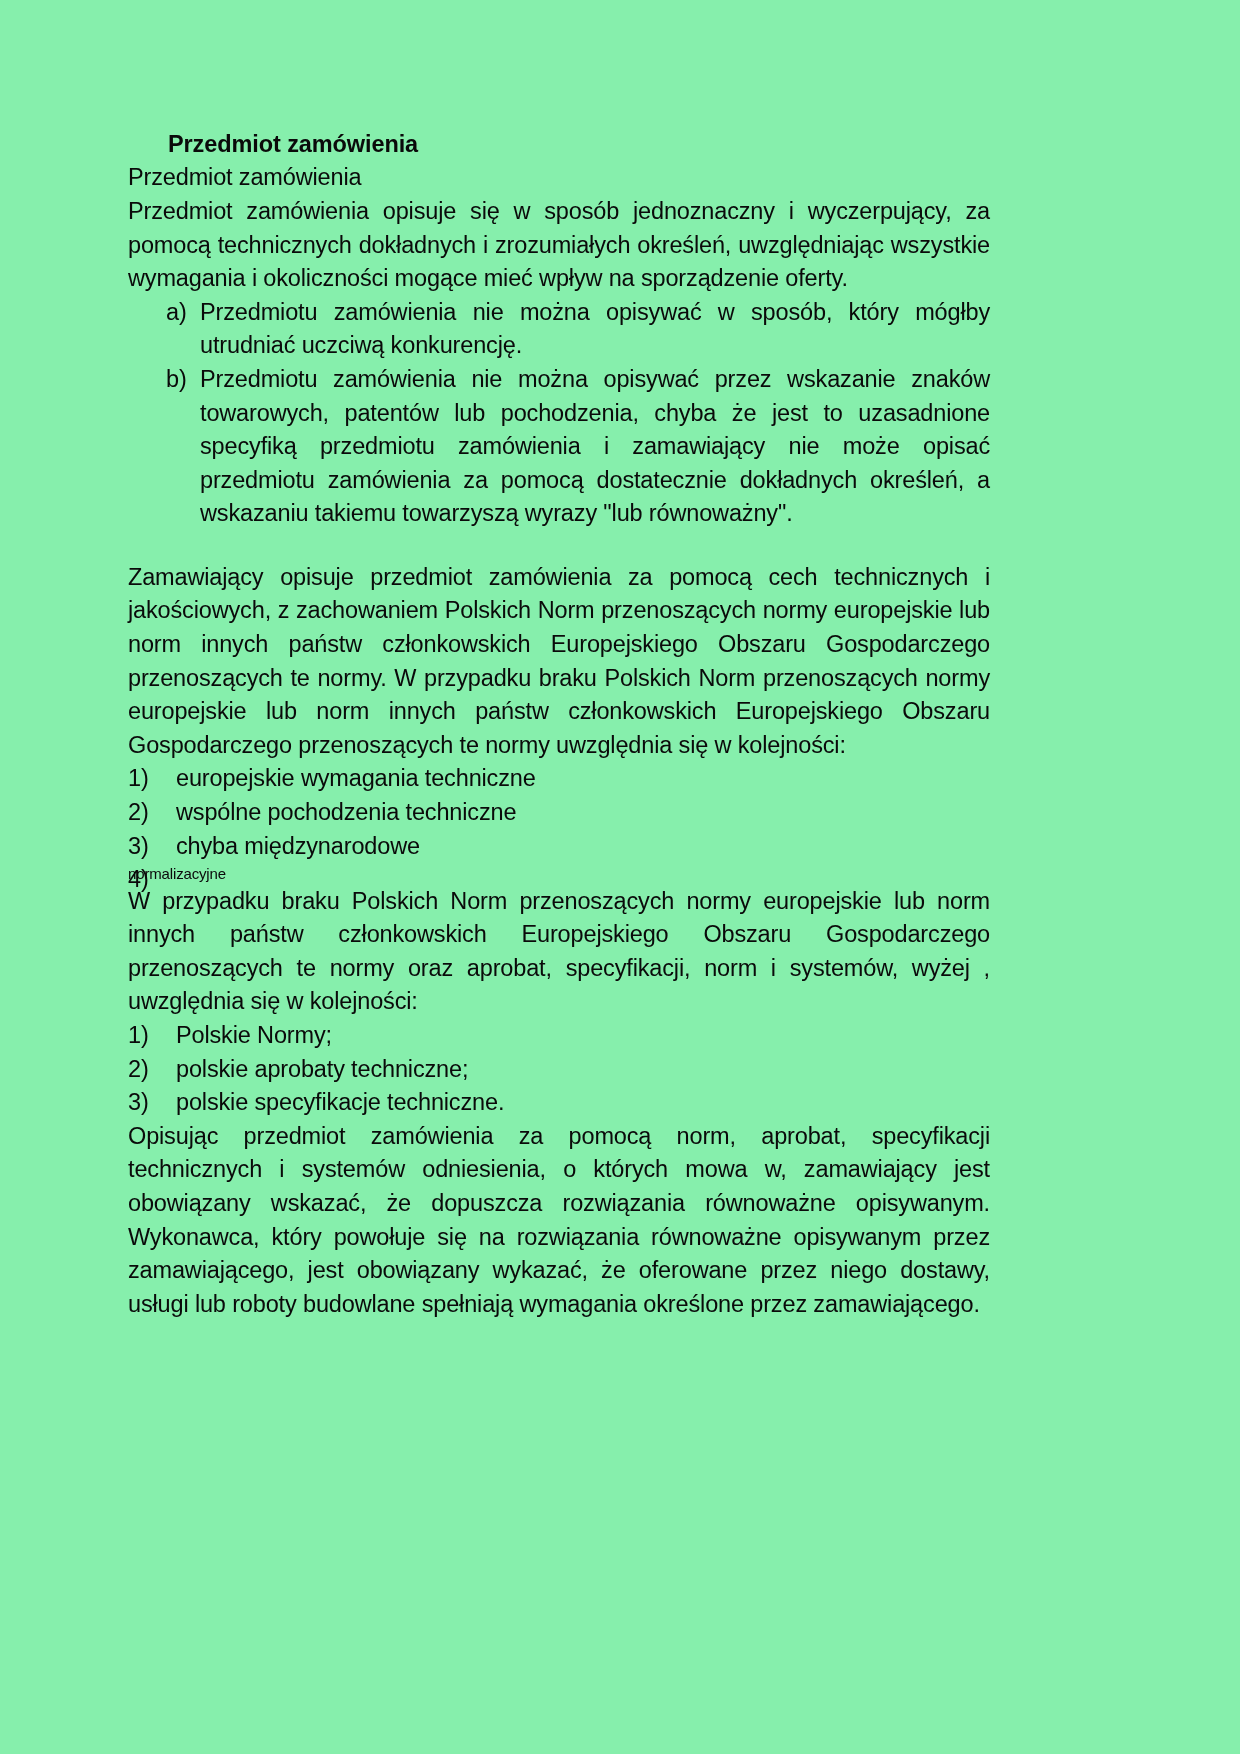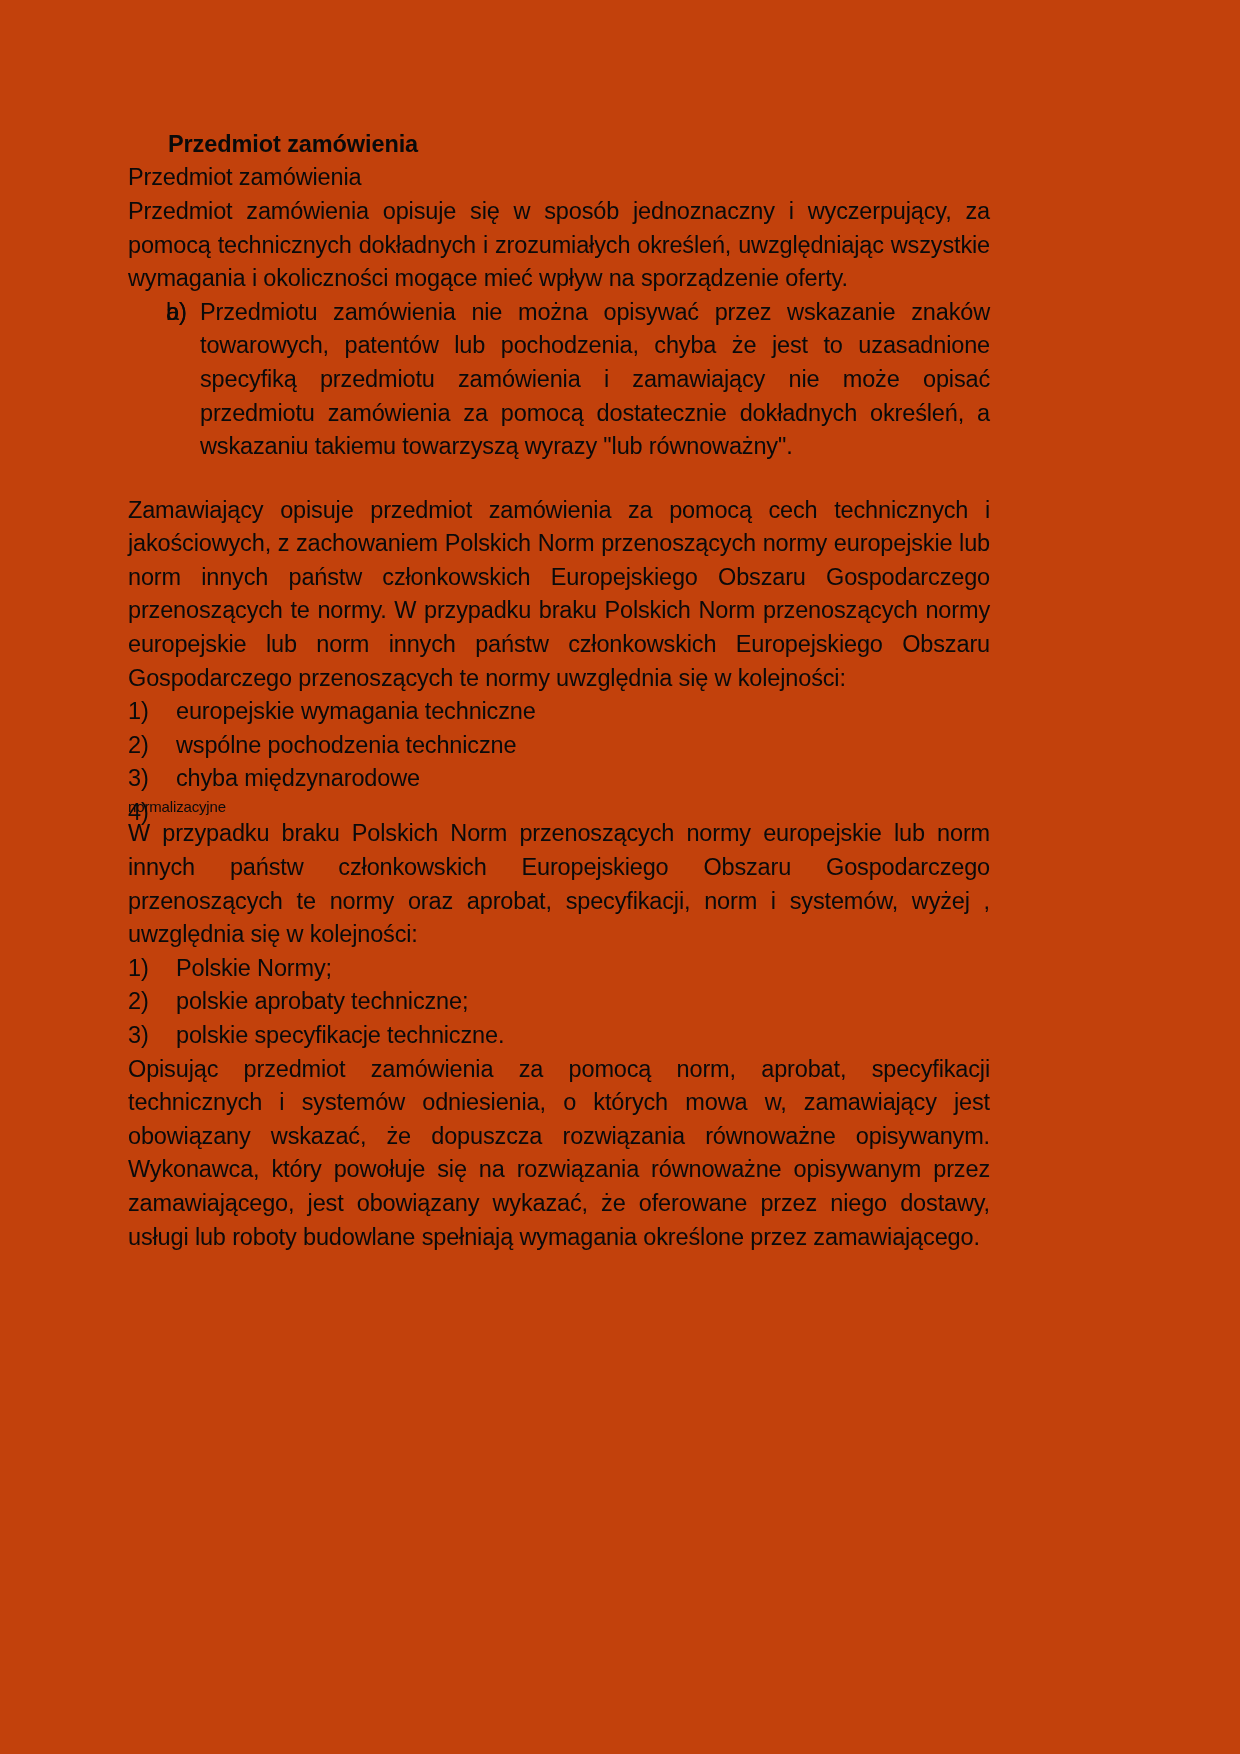--- a/index.html
+++ b/index.html
@@ -14,21 +14,21 @@
     color: #0a0a0a;
     position: relative;
     overflow: hidden;
   }
   .page {
     position: absolute;
     left: 0;
     top: 0;
     width: 1240px;
     height: 1754px;
-    background: #c2410c;
+    background: #86efac;
   }
   .content {
     position: absolute;
     left: 128px;
     top: 128px;
     width: 862px;
   }
   .doc-heading {
     font-size: 23.5px;
     font-weight: bold;
@@ -114,20 +114,21 @@
 
     <p class="doc-heading">Przedmiot zamówienia</p>
 
     <p class="para plain">Przedmiot zamówienia</p>
 
     <p class="para">Przedmiot zamówienia opisuje się w sposób jednoznaczny i wyczerpujący, za pomocą technicznych dokładnych i zrozumiałych określeń, uwzględniając wszystkie wymagania i okoliczności mogące mieć wpływ na sporządzenie oferty.</p>
 
     <ul class="alpha-list">
       <li class="alpha-item">
         <span class="alpha-marker">a)</span>
+        <span>Przedmiotu zamówienia nie można opisywać w sposób, który mógłby utrudniać uczciwą konkurencję.</span>
       </li>
       <li class="alpha-item">
         <span class="alpha-marker">b)</span>
         <span>Przedmiotu zamówienia nie można opisywać przez wskazanie znaków towarowych, patentów lub pochodzenia, chyba że jest to uzasadnione specyfiką przedmiotu zamówienia i zamawiający nie może opisać przedmiotu zamówienia za pomocą dostatecznie dokładnych określeń, a wskazaniu takiemu towarzyszą wyrazy "lub równoważny".</span>
       </li>
     </ul>
 
     <div class="spacer-line"></div>
 
 

